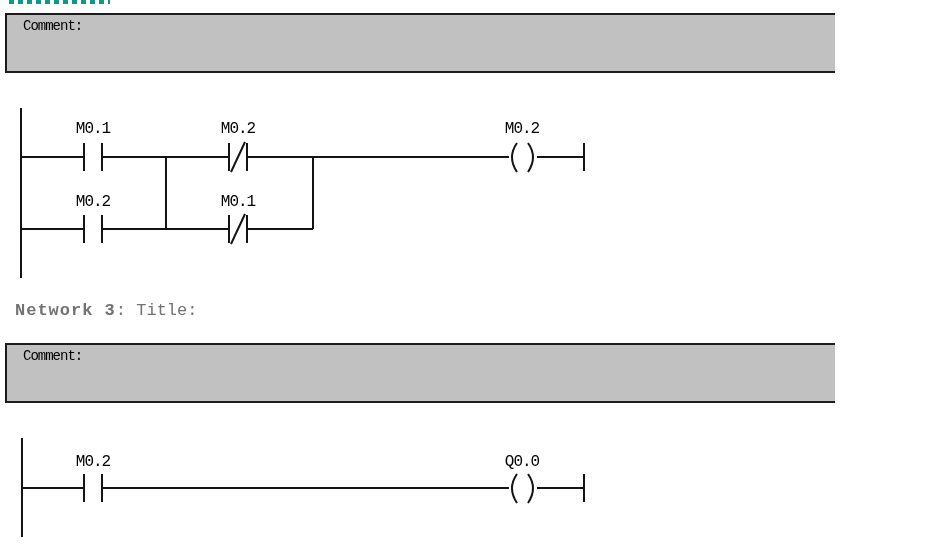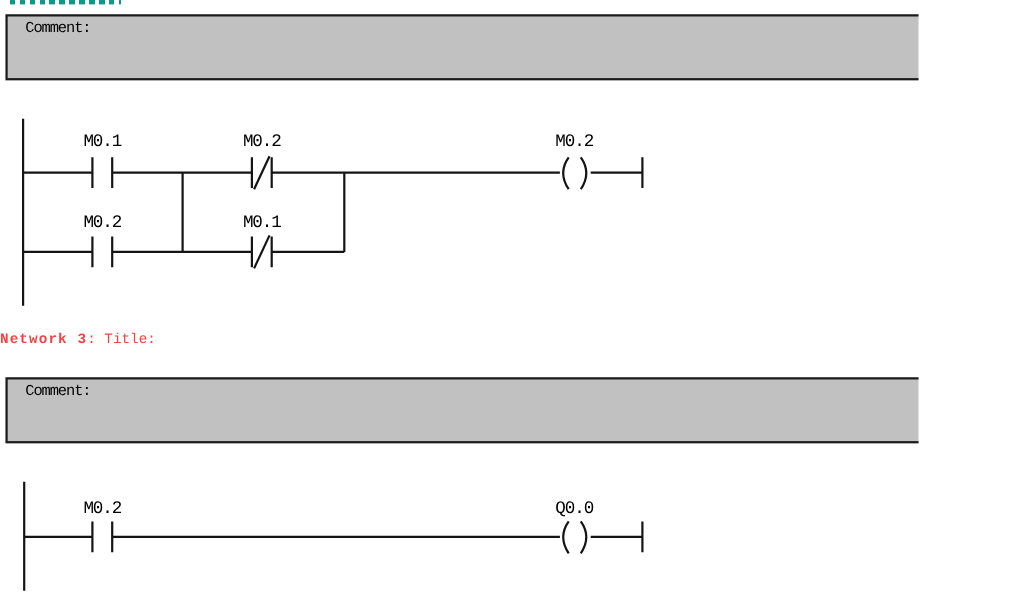--- a/index.html
+++ b/index.html
@@ -37,23 +37,23 @@
     font-size: 14px;
     color: #000000;
     letter-spacing: -1px;
   }
   #comment-box-1 { top: 13px; }
   #comment-box-2 { top: 343px; }
 
   
   .net-header {
     position: absolute;
-    left: 0; top: 301px;
-    font-size: 13px;
-    color: #ef4444;
+    left: 15px; top: 301px;
+    font-size: 17px;
+    color: #737373;
     white-space: pre;
   }
   .net-header .hdr-bold { font-weight: bold; letter-spacing: 1px; }
 
   
   .ladder-svg { position: absolute; left: 0; }
   #ladder-net2 { top: 95px; }
   #ladder-net3 { top: 420px; }
 
   .wire   { stroke: #141414; stroke-width: 2; fill: none; }

